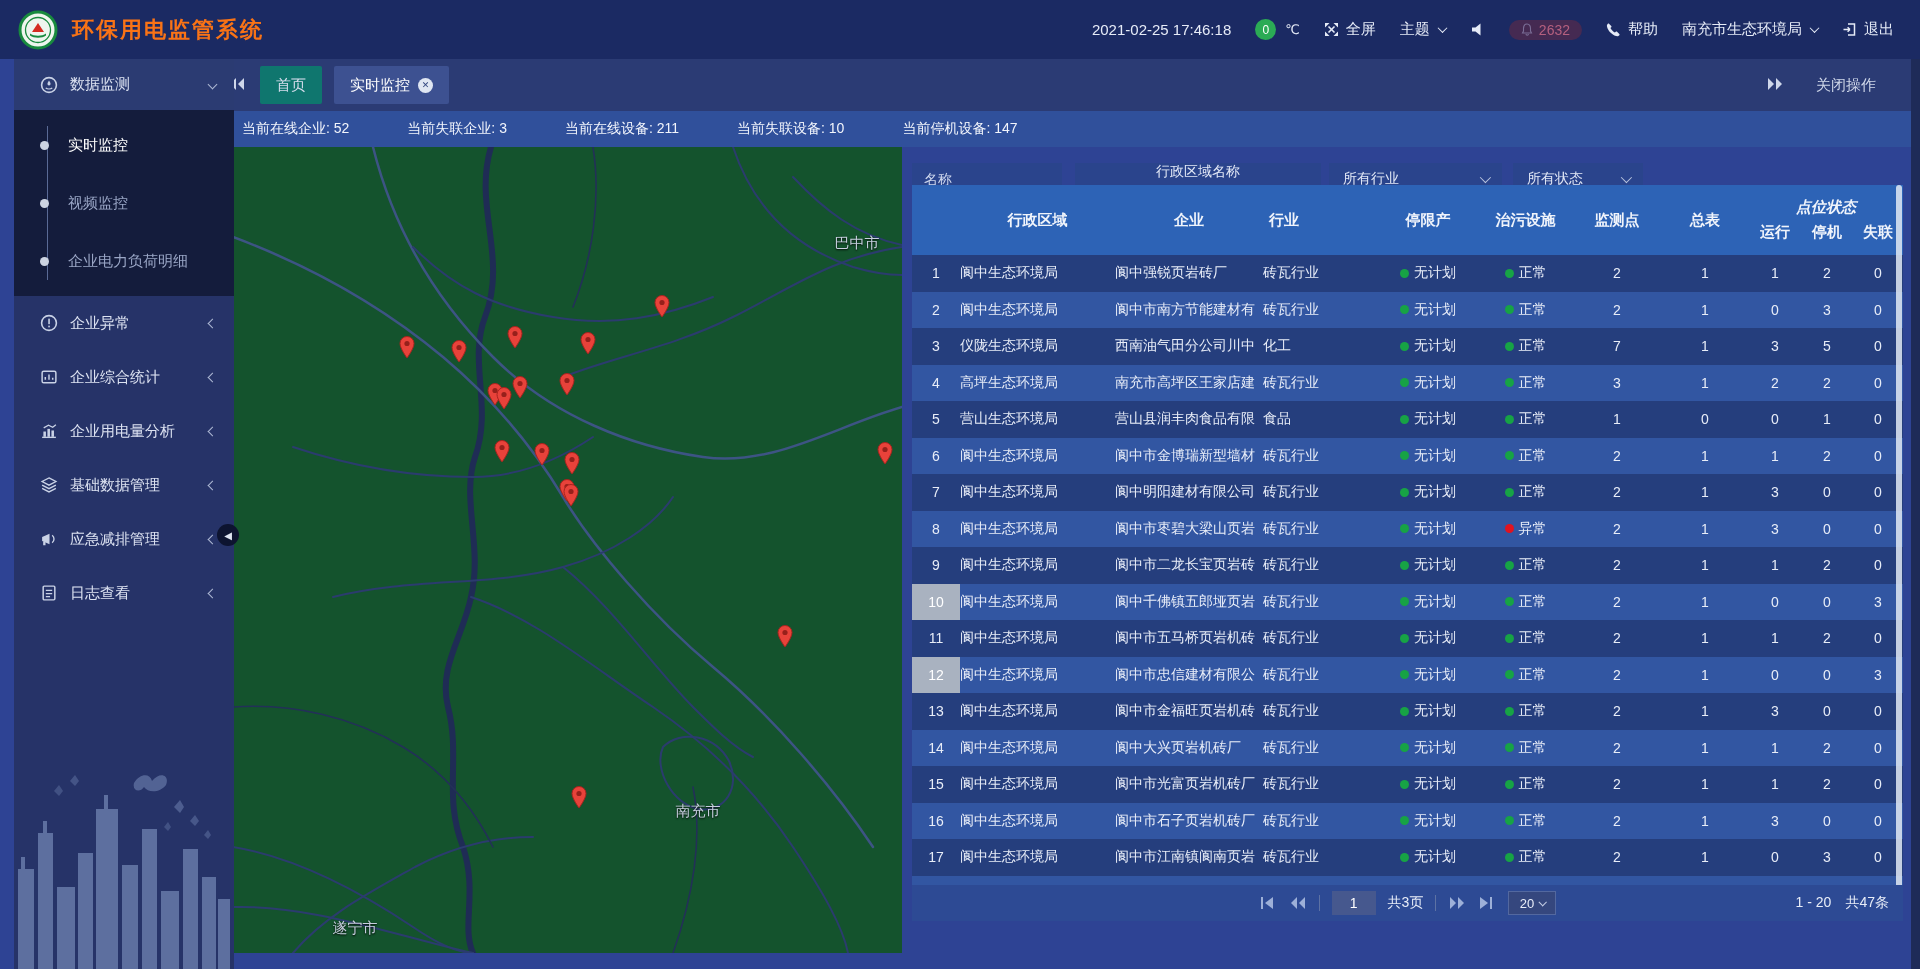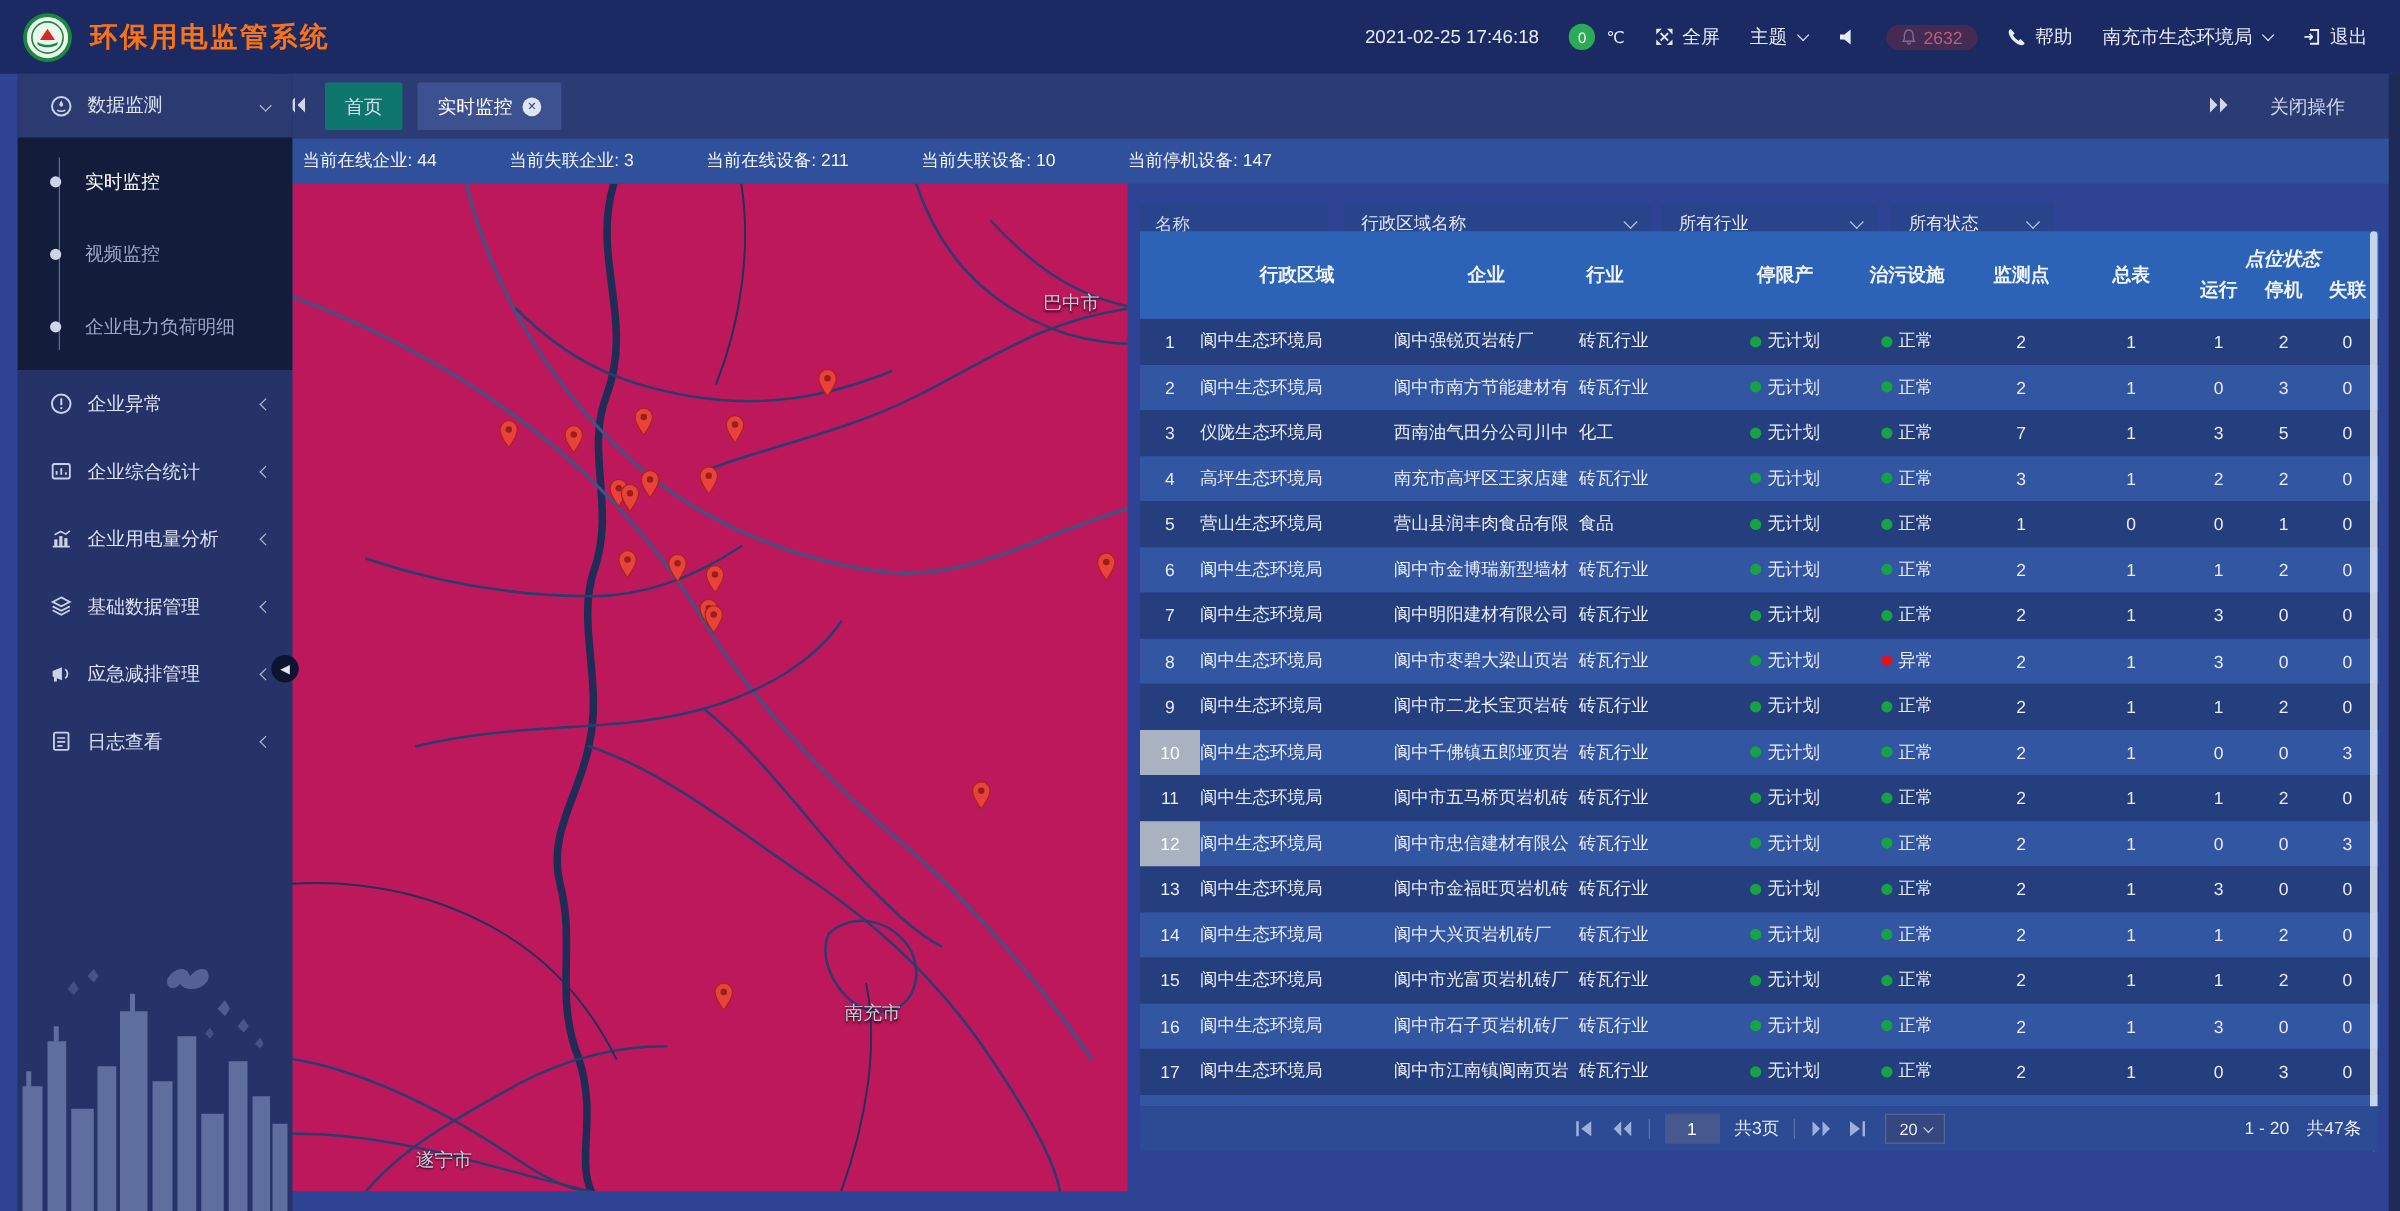--- a/index.html
+++ b/index.html
@@ -54,38 +54,38 @@
   .tab .close { width:15px; height:15px; border-radius:50%; background:#dfe6f2; color:#33477f; font-size:9px;
                 font-weight:bold; display:flex; align-items:center; justify-content:center; margin-left:8px; }
   .tabbar .right { margin-left:auto; display:flex; align-items:center; gap:30px; }
   .close-ops { font-size:15px; color:#d0d8ea; cursor:pointer; }
 
   .statsbar { position:absolute; left:0; top:52px; width:1700px; height:36px; background:#30509b;
               display:flex; align-items:center; gap:58px; padding-left:22px; font-size:14px; color:#f2f5fc; }
   .stat b { font-weight:normal; }
 
   
-  .map { position:absolute; left:13px; top:88px; width:669px; height:806px; background:#be185d; overflow:hidden; }
+  .map { position:absolute; left:13px; top:88px; width:669px; height:806px; background:#14532d; overflow:hidden; }
   .map svg.roads { position:absolute; inset:0; }
   .city-label { position:absolute; font-size:15px; color:#c7cfdf; text-shadow:0 1px 2px #000; transform:translate(-50%,-50%); pointer-events:none; }
   .pin { position:absolute; width:18px; height:24px; }
   .collapse-handle { position:absolute; left:217px; top:524px; width:22px; height:22px; border-radius:50%;
                      background:#0d1430; color:#dfe5f2; font-size:10px; display:flex; align-items:center;
                      justify-content:center; z-index:25; cursor:pointer; }
 
   
   .filters { position:absolute; left:692px; top:104px; width:991px; height:31px; display:flex; }
   .f-input { width:150px; height:31px; background:#2a448c; border:none; outline:none; color:#fff;
              font-size:14px; padding:0 12px; font-family:inherit; }
   .f-input::placeholder { color:#cfd8ee; }
   .f-select { height:31px; background:#2a448c; display:flex; align-items:center; justify-content:space-between;
               padding:0 14px; font-size:14px; color:#e2e8f6; cursor:pointer; }
   .f-select .sel-chev { width:8px; height:8px; border-right:1.6px solid #b9c4de; border-bottom:1.6px solid #b9c4de;
               transform:rotate(45deg) translateY(-2px); }
-  .fs1 { width:246px; margin-left:13px; }
+  .fs1 { width:246px; margin-left:13px;flex-direction:column; }
   .fs2 { width:173px; margin-left:8px; }
   .fs3 { width:130px; margin-left:11px; }
 
   
   .grid-cols { display:grid; grid-template-columns:48px 155px 148px 115px 100px 95px 88px 88px 52px 52px 50px; }
   .thead { position:absolute; left:692px; top:126px; width:991px; height:70px; background:#2d63b6;
            font-size:15px; font-weight:bold; color:#f0f4fb; }
   .thead .h { grid-row:1/3; display:flex; align-items:center; justify-content:center; }
   .thead .ps { grid-column:9/12; grid-row:1; display:flex; align-items:flex-end; justify-content:center;
                font-style:italic; padding-bottom:2px; }
@@ -351,21 +351,21 @@
           <svg width="18" height="14" viewBox="0 0 18 14" fill="#cfd7ea">
               <path d="M2 1 L8 7 L2 13 Z"></path>
               <path d="M10 1 L16 7 L10 13 Z"></path>
             </svg>
         </span>
         <span class="close-ops">关闭操作</span>
       </div>
     </div>
 
     <div class="statsbar" id="statsbar">
-        <div class="stat"><span>当前在线企业: </span><b>44</b></div>
+        <div class="stat"><span>当前在线企业: </span><b>52</b></div>
         <div class="stat"><span>当前失联企业: </span><b>3</b></div>
         <div class="stat"><span>当前在线设备: </span><b>211</b></div>
         <div class="stat"><span>当前失联设备: </span><b>10</b></div>
         <div class="stat"><span>当前停机设备: </span><b>147</b></div>
       </div>
 
     <div class="map">
       <svg class="roads" width="669" height="806" viewBox="0 0 669 806">
         <g fill="none" stroke-linecap="round">
           <path d="M258,0 C240,60 275,110 252,170 C235,215 260,260 242,310 C228,352 250,400 238,450 C230,490 205,520 215,560 C228,610 210,650 230,700 C245,745 228,780 240,806" stroke="#1f2c55" stroke-width="6"></path>

